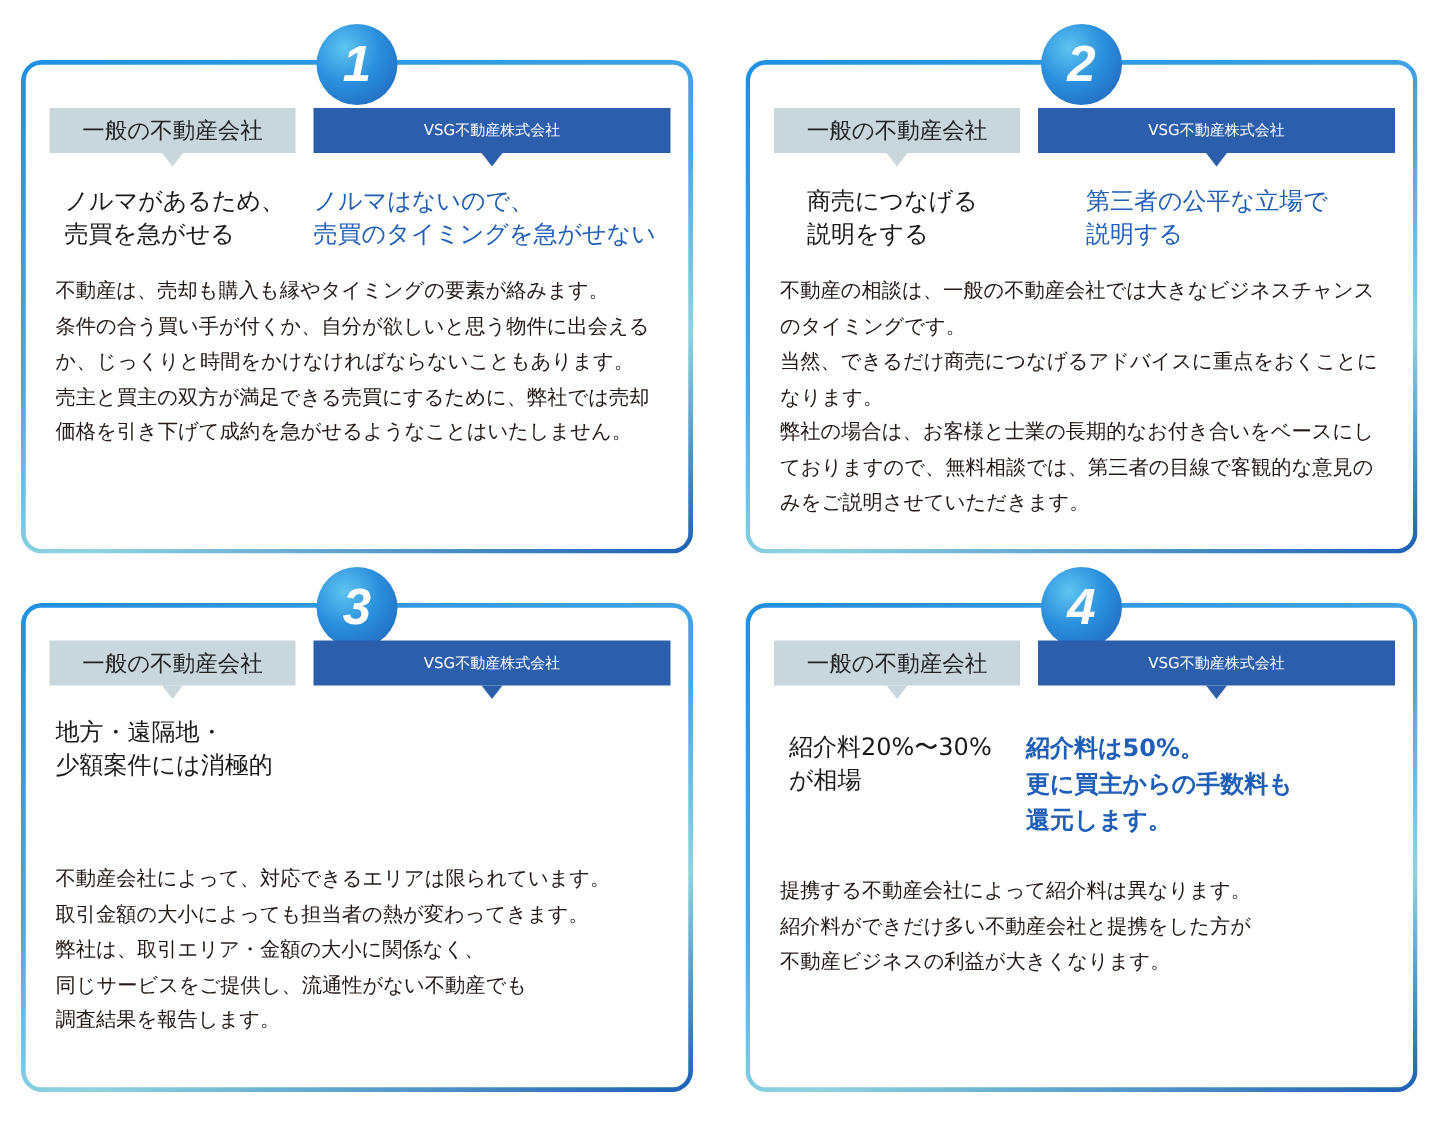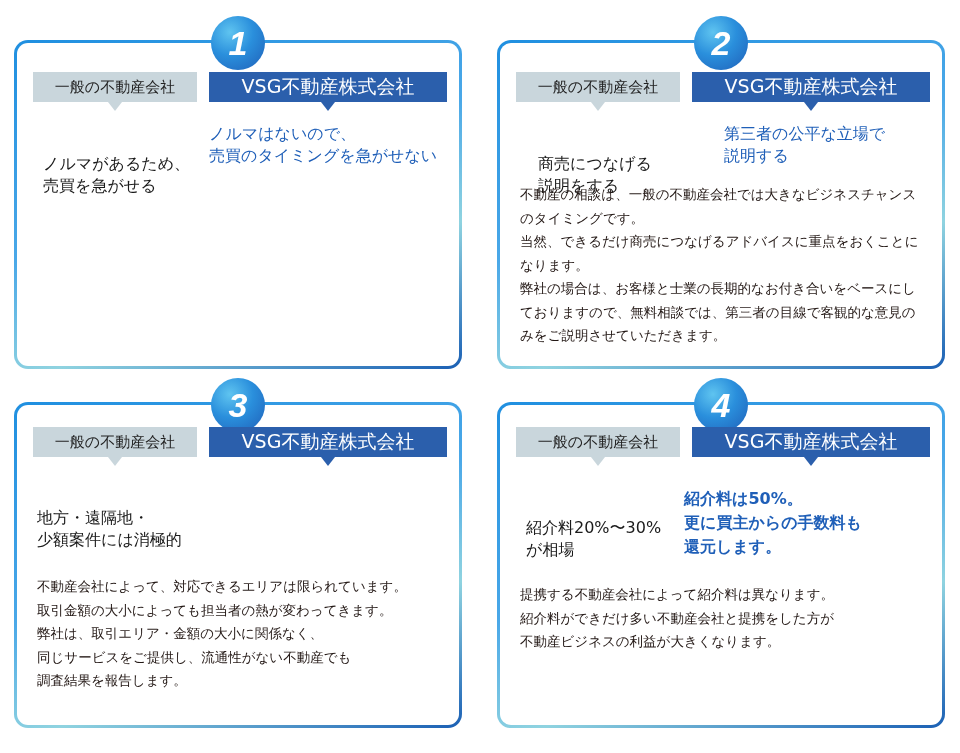--- a/index.html
+++ b/index.html
@@ -13,42 +13,45 @@
   .badge { position:absolute; top:-27px; left:50%; margin-left:-27px; width:54px; height:54px;
            border-radius:50%;
            background: radial-gradient(circle at 35% 30%, #5fc4f0 0%, #2a8fdc 45%, #1f5fb8 100%);
            display:flex; align-items:center; justify-content:center;
            color:#fff; font-style:italic; font-weight:bold; font-size:34px;
            font-family:"Liberation Sans",sans-serif; }
   .labels { position:absolute; top:29px; left:16px; right:16px; height:30px; }
   .lbl-gen { position:absolute; left:0; top:0; width:164px; height:30px; background:#c9d6dc;
              display:flex; align-items:center; justify-content:center; font-size:15px; color:#222; }
   .lbl-vsg { position:absolute; left:176px; top:0; width:238px; height:30px; background:#2b5fac;
-             display:flex; align-items:center; justify-content:center; font-size:19px; color:#fff; }
+             display:flex; align-items:center; justify-content:center; font-size:10px; color:#fff; }
   .lbl-gen::after, .lbl-vsg::after { content:""; position:absolute; bottom:-9px; left:50%; margin-left:-7px;
              border-left:7px solid transparent; border-right:7px solid transparent; }
   .lbl-gen::after { border-top:9px solid #c9d6dc; }
   .lbl-vsg::after { border-top:9px solid #2b5fac; }
-  .cmp-gen { position:absolute; top:80px; left:26px; width:170px; font-size:16px; line-height:22px; color:#1a1a1a; white-space:pre-line;margin-top:30px; }
+  .cmp-gen { position:absolute; top:80px; left:26px; width:170px; font-size:16px; line-height:22px; color:#1a1a1a; white-space:pre-line; }
   .cmp-vsg { position:absolute; top:80px; left:192px; width:250px; font-size:16px; line-height:22px; color:#1f5fb8; white-space:pre-line; }
   .body { position:absolute; left:20px; right:14px; font-size:13.5px; line-height:23.5px; color:#231815; white-space:pre-line; }
 </style>
 </head>
 <body>
 
 <div class="card" style="left:14px;top:40px;height:329px;">
   <div class="badge">1</div>
   <div class="labels">
     <div class="lbl-gen">一般の不動産会社</div>
     <div class="lbl-vsg">VSG不動産株式会社</div>
   </div>
   <div class="cmp-gen">ノルマがあるため、
 売買を急がせる</div>
   <div class="cmp-vsg" style="font-weight:normal;">ノルマはないので、
 売買のタイミングを急がせない</div>
+  <div class="body" style="top:140px;">不動産は、売却も購入も縁やタイミングの要素が絡みます。
+条件の合う買い手が付くか、自分が欲しいと思う物件に出会えるか、じっくりと時間をかけなければならないこともあります。
+売主と買主の双方が満足できる売買にするために、弊社では売却価格を引き下げて成約を急がせるようなことはいたしません。</div>
 </div>
 
 <div class="card" style="left:497px;top:40px;height:329px;">
   <div class="badge">2</div>
   <div class="labels">
     <div class="lbl-gen">一般の不動産会社</div>
     <div class="lbl-vsg">VSG不動産株式会社</div>
   </div>
   <div class="cmp-gen" style="left:38px;">商売につなげる
 説明をする</div>

